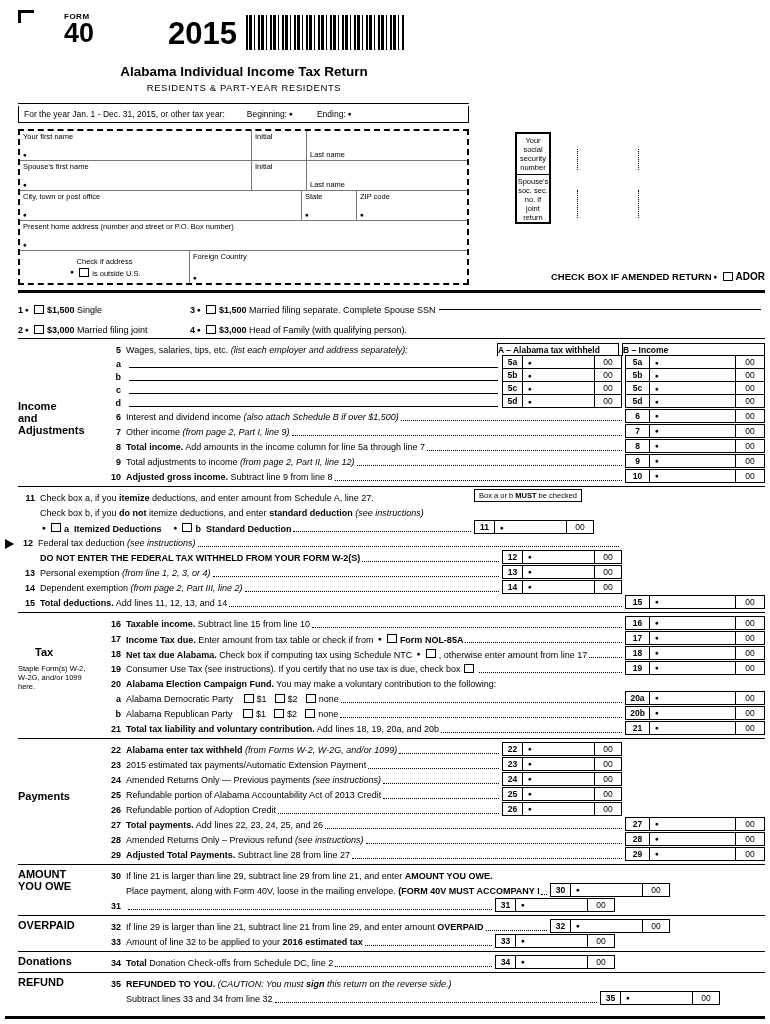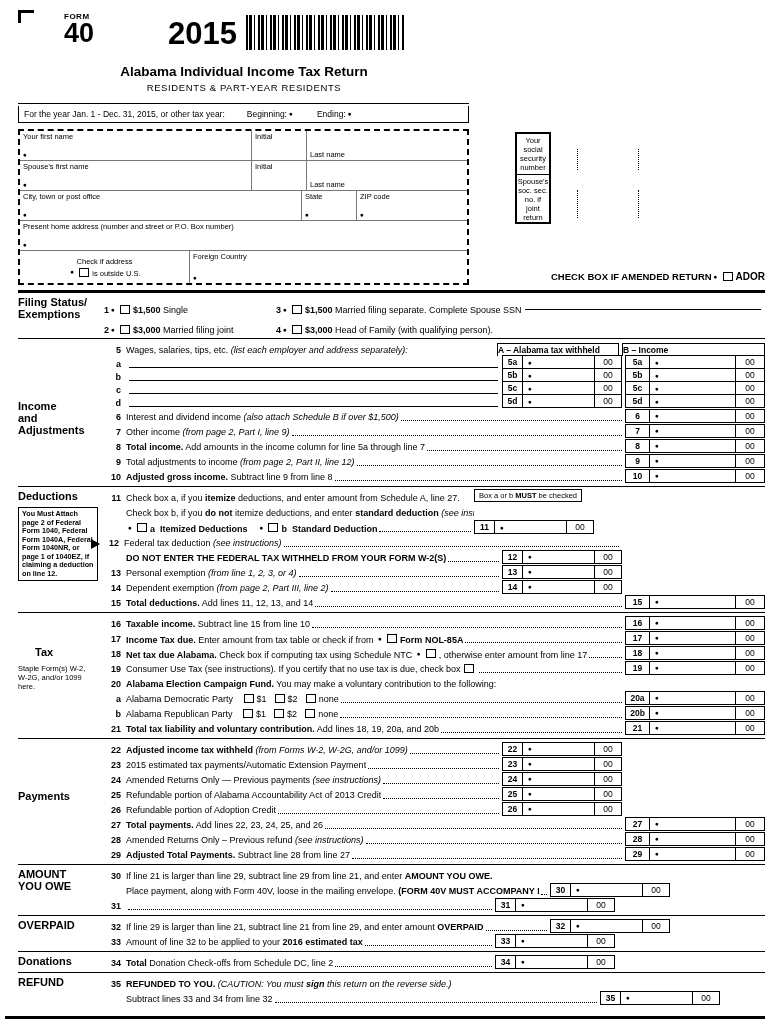--- a/index.html
+++ b/index.html
@@ -189,24 +189,20 @@
       <div class="amendrow">
         <span>CHECK BOX IF AMENDED RETURN</span>
         <span class="bullet">●</span>
         <span class="cb"></span>
         <span class="ador">ADOR</span>
       </div>
     </div>
   </div>
 
   <div class="sec sec-filing">
-    <div class="gutter">
-      <div class="gtitle">Filing Status/</div>
-      <div class="gtitle">Exemptions</div>
-    </div>
     <div class="scontent">
       <div class="filrow">
         <span class="opt optfixed">
             <span class="txt"><b>1</b><span class="bullet">●</span><span class="cb"></span><b>$1,500</b> <span>Single</span></span>
           </span>
         <span class="opt optgrow">
             <span class="txt"><b>3</b><span class="bullet">●</span><span class="cb"></span><b>$1,500</b> <span>Married filing separate. Complete Spouse SSN</span></span>
             <span class="uline"></span>
           </span>
       </div>
@@ -372,24 +368,20 @@
             <span class="v">
               <span class="bullet">●</span>
             </span>
             <span class="cc">00</span>
           </span>
       </div>
     </div>
   </div>
 
   <div class="sec">
-    <div class="gutter">
-      <div class="gtitle">Deductions</div>
-      <div class="attachnote">You Must Attach page 2 of Federal Form 1040, Federal Form 1040A, Federal Form 1040NR, or page 1 of 1040EZ, if claiming a deduction on line 12.</div>
-    </div>
     <div class="scontent">
       <div class="r11">
         <div class="r11text">
           <div class="frow">
             <span class="ln">11</span>
             <span class="txt"><span>Check box a, if you </span><b>itemize</b><span> deductions, and enter amount from Schedule A, line 27.</span></span>
           </div>
           <div class="frow ind">
             <span class="txt"><span>Check box b, if you </span><b>do not</b><span> itemize deductions, and enter </span><b>standard deduction </b><span class="it">(see instructions)</span></span>
           </div>
@@ -568,21 +560,21 @@
     </div>
   </div>
 
   <div class="sec">
     <div class="gutter">
       <div class="gtitle" style="margin-top:48px;">Payments</div>
     </div>
     <div class="scontent">
       <div class="frow">
         <span class="ln">22</span>
-        <span class="txt"><b>Adjusted income tax withheld </b><span class="it">(from Forms W-2, W-2G, and/or 1099)</span></span>
+        <span class="txt"><b>Alabama enter tax withheld </b><span class="it">(from Forms W-2, W-2G, and/or 1099)</span></span>
         <span class="leader"></span>
         <span class="bx bxA">
             <span class="n">22</span>
             <span class="v">
               <span class="bullet">●</span>
             </span>
             <span class="cc">00</span>
           </span>
         <span class="spB"></span>
       </div>

